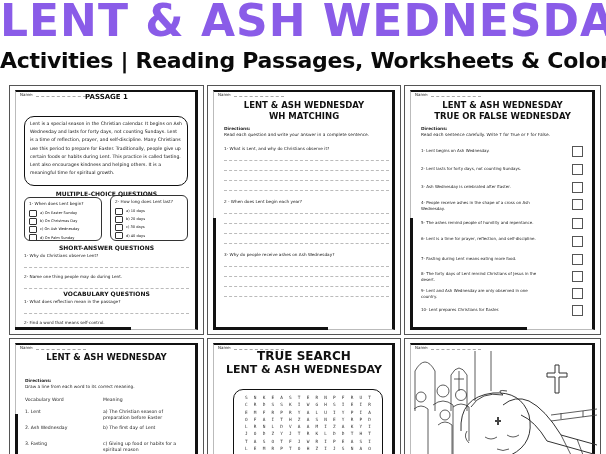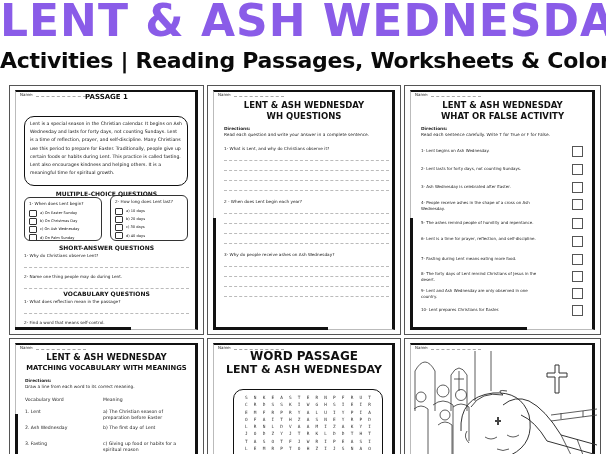--- a/index.html
+++ b/index.html
@@ -95,21 +95,21 @@
   </div>
 </div>
 
 <div class="card" style="left:207px; top:85px; width:194px; height:250px;">
   <div class="frame"></div>
   <div class="frame-b"></div>
   <div class="frame-l"></div>
   <div class="name-line"><span>Name:</span><span class="dash"></span></div>
   <div style="position:absolute; left:0; top:14px; width:100%;">
     <div class="h1" style="font-size:8.5px;">LENT &amp; ASH WEDNESDAY</div>
-    <div class="h1" style="font-size:8.5px;">WH QUESTIONS</div>
+    <div class="h1" style="font-size:8.5px;">WH MATCHING</div>
   </div>
   <div style="position:absolute; left:16px; top:40px; width:165px;">
     <div class="small" style="font-weight:bold;">Directions:</div>
     <div class="small">Read each question and write your answer in a complete sentence.</div>
     <div class="qtext" style="margin-top:8px;">1- What is Lent, and why do Christians observe it?</div>
     <div class="dashline" style="margin-top:9px;"></div>
     <div class="dashline" style="margin-top:9px;"></div>
     <div class="dashline" style="margin-top:9px;"></div>
     <div class="dashline" style="margin-top:9px;"></div>
     <div class="qtext" style="margin-top:8px;">2 - When does Lent begin each year?</div>
@@ -125,21 +125,21 @@
   </div>
 </div>
 
 <div class="card" style="left:404px; top:85px; width:197px; height:250px;">
   <div class="frame"></div>
   <div class="frame-b"></div>
   <div class="frame-l"></div>
   <div class="name-line"><span>Name:</span><span class="dash"></span></div>
   <div style="position:absolute; left:0; top:14px; width:100%;">
     <div class="h1" style="font-size:8.5px;">LENT &amp; ASH WEDNESDAY</div>
-    <div class="h1" style="font-size:8.5px;">WHAT OR FALSE ACTIVITY</div>
+    <div class="h1" style="font-size:8.5px;">TRUE OR FALSE WEDNESDAY</div>
   </div>
   <div style="position:absolute; left:16px; top:40px; width:170px;">
     <div class="small" style="font-weight:bold;">Directions:</div>
     <div class="small">Read each sentence carefully. Write T for True or F for False.</div>
   </div>
   <div class="tf-row" style="top:62px;"><span style="display:inline-block; width:120px;">1- Lent begins on Ash Wednesday.</span><span class="tf-box" style="top:-2px;"></span></div>
   <div class="tf-row" style="top:80px;"><span style="display:inline-block; width:120px;">2- Lent lasts for forty days, not counting Sundays.</span><span class="tf-box" style="top:-2px;"></span></div>
   <div class="tf-row" style="top:98px;"><span style="display:inline-block; width:120px;">3- Ash Wednesday is celebrated after Easter.</span><span class="tf-box" style="top:-2px;"></span></div>
   <div class="tf-row" style="top:114px;"><span style="display:inline-block; width:120px;">4- People receive ashes in the shape of a cross on Ash Wednesday.</span><span class="tf-box" style="top:-1px;"></span></div>
   <div class="tf-row" style="top:134px;"><span style="display:inline-block; width:120px;">5- The ashes remind people of humility and repentance.</span><span class="tf-box" style="top:-2px;"></span></div>
@@ -149,21 +149,20 @@
   <div class="tf-row" style="top:202px;"><span style="display:inline-block; width:120px;">9- Lent and Ash Wednesday are only observed in one country.</span><span class="tf-box" style="top:0px;"></span></div>
   <div class="tf-row" style="top:221px;"><span style="display:inline-block; width:120px;">10- Lent prepares Christians for Easter.</span><span class="tf-box" style="top:-2px;"></span></div>
 </div>
 
 <div class="card" style="left:9px; top:338px; width:195px; height:120px;">
   <div class="frame" style="bottom:-10px;"></div>
   <div class="frame-l" style="bottom:-10px;"></div>
   <div class="name-line"><span>Name:</span><span class="dash"></span></div>
   <div style="position:absolute; left:0; top:13px; width:100%;">
     <div class="h1" style="font-size:8.5px;">LENT &amp; ASH WEDNESDAY</div>
-    <div class="h1" style="font-size:6.8px;">MATCHING VOCABULARY WITH MEANINGS</div>
   </div>
   <div style="position:absolute; left:15px; top:39px; width:170px;">
     <div class="small" style="font-weight:bold;">Directions:</div>
     <div class="small">Draw a line from each word to its correct meaning.</div>
   </div>
   <div style="position:absolute; left:15px; top:58px; width:175px; font-size:4.6px; color:#222;">
     <div style="display:flex; height:12px;">
       <div style="width:78px;">Vocabulary Word</div>
       <div>Meaning</div>
     </div>
@@ -179,21 +178,21 @@
       <div style="width:78px;">3. Fasting</div>
       <div style="width:80px; line-height:6px;">c) Giving up food or habits for a spiritual reason</div>
     </div>
   </div>
 </div>
 
 <div class="card" style="left:207px; top:338px; width:194px; height:120px;">
   <div class="frame" style="bottom:-10px;"></div>
   <div class="name-line"><span>Name:</span><span class="dash"></span></div>
   <div style="position:absolute; left:0; top:10px; width:100%;">
-    <div class="h1" style="font-size:12px; line-height:14px;">WORD PASSAGE</div>
+    <div class="h1" style="font-size:12px; line-height:14px;">TRUE SEARCH</div>
     <div class="h1" style="font-size:11px; line-height:13px;">LENT &amp; ASH WEDNESDAY</div>
   </div>
   <div class="ws-box">
     <div class="ws-grid" id="ws-grid">
         <span>S</span>
         <span>N</span>
         <span>K</span>
         <span>E</span>
         <span>A</span>
         <span>S</span>

